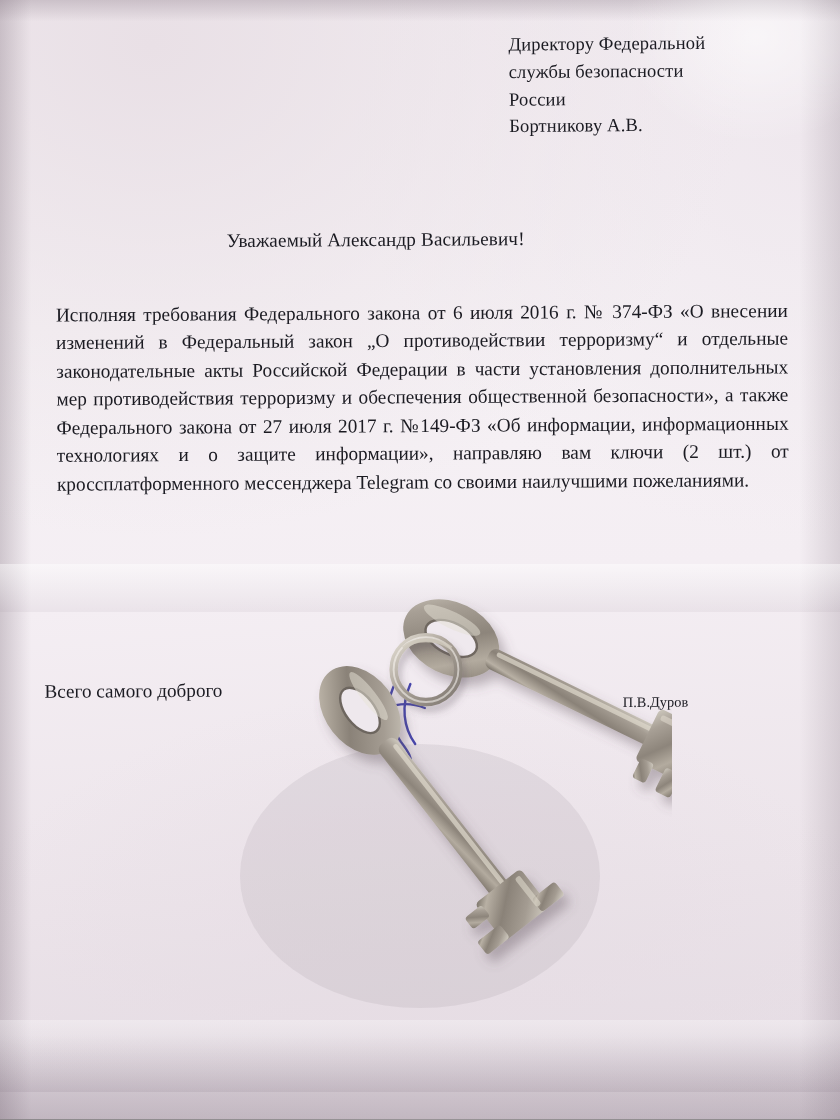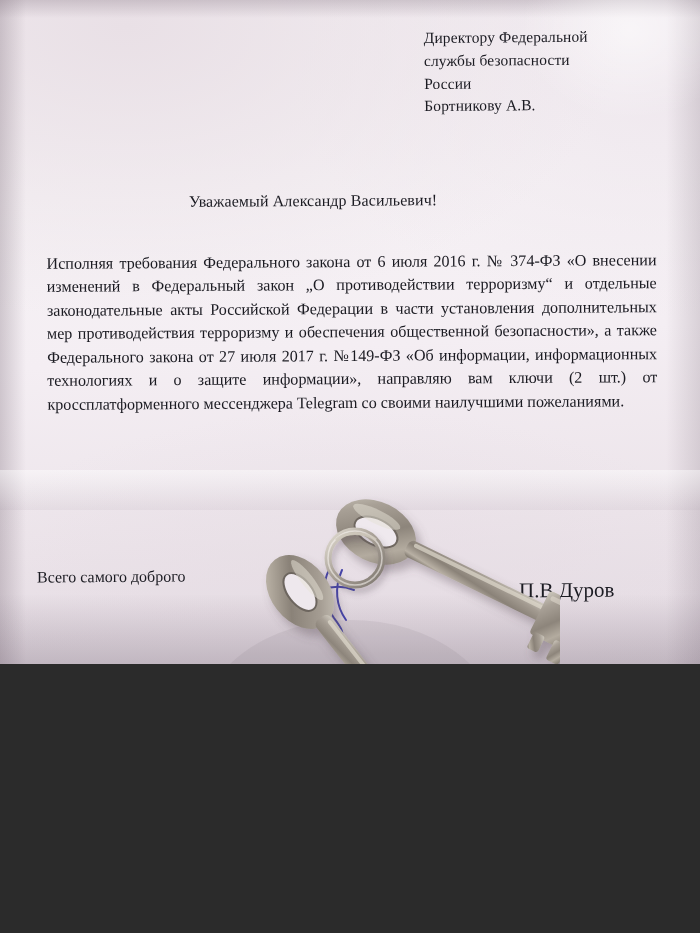--- a/index.html
+++ b/index.html
@@ -3,21 +3,21 @@
 <meta charset="utf-8">
 <style>
   html, body {
     margin: 0;
     padding: 0;
     background: #2b2b2b;
   }
   #scene {
     position: relative;
     width: 700px;
-    height: 664px;
+    height: 933px;
     overflow: hidden;
     background: #efe9ec;
   }
   
   #paper {
     position: absolute;
     inset: 0;
     background:
       radial-gradient(130% 80% at 18% 4%, #e9e0e6 0%, rgba(233,224,230,0) 55%),
       radial-gradient(90% 60% at 96% 12%, #efe8ee 0%, rgba(239,232,238,0) 60%),
@@ -93,21 +93,21 @@
   #body p { margin: 0; }
   #closing-left {
     left: 37px;
     top: 568px;
     font-size: 16px;
     transform: rotate(-0.4deg);
   }
   #closing-right {
     left: 519px;
     top: 578px;
-    font-size: 21px;
+    font-size: 12px;
     transform: rotate(-0.3deg);
   }
 
   
   #keys {
     position: absolute;
     left: 140px;
     top: 480px;
     width: 420px;
     height: 400px;

